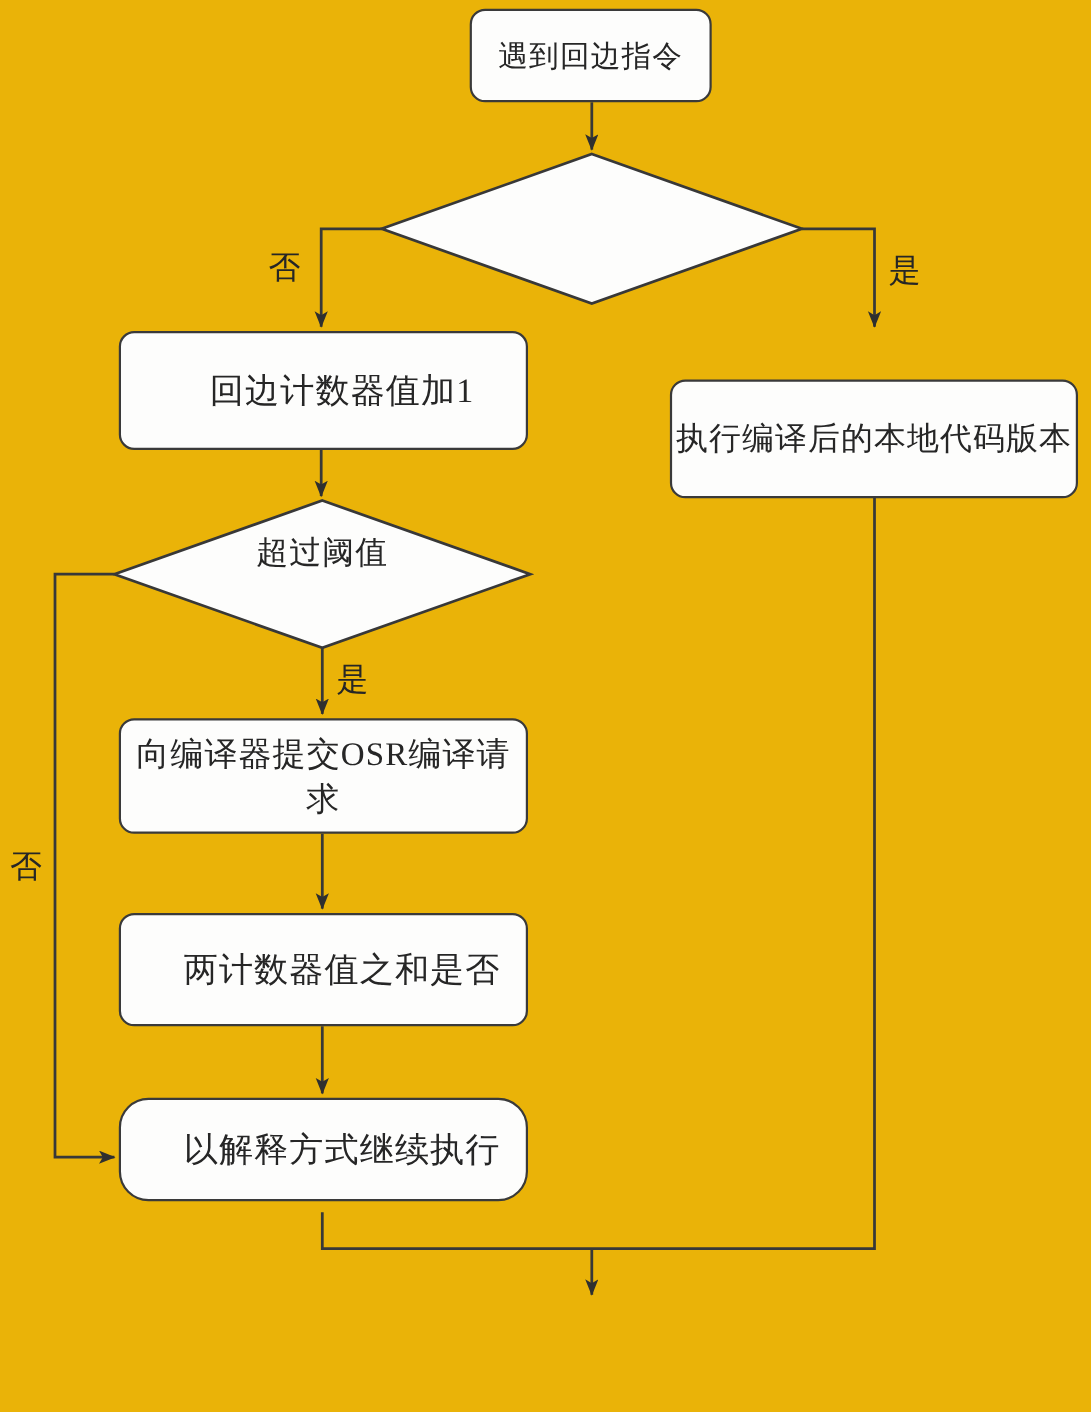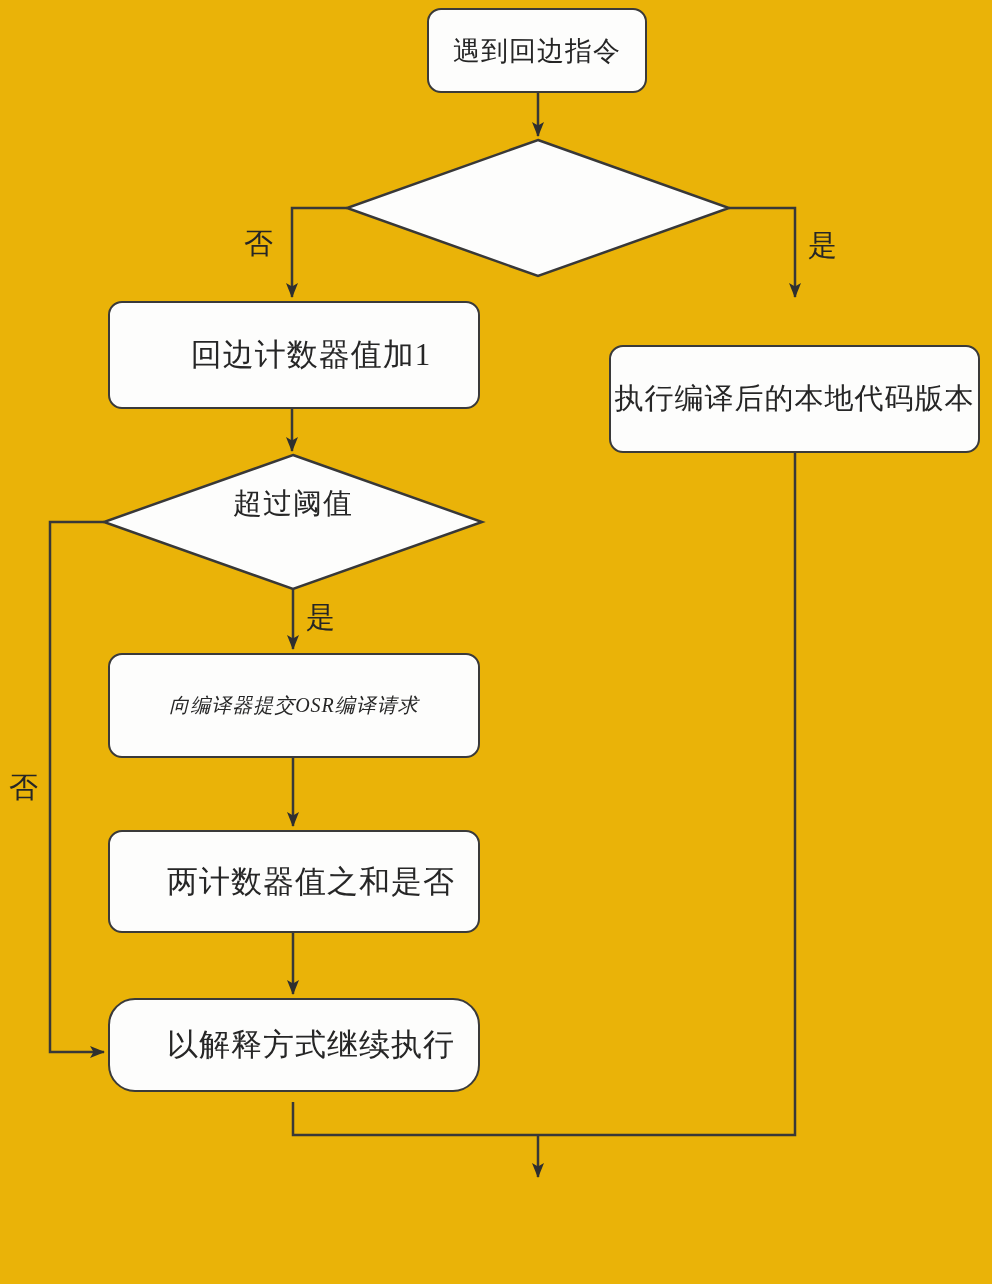--- a/index.html
+++ b/index.html
@@ -38,21 +38,21 @@
   }
   .edge-label{
     position:absolute;
     font-size:29px;
     color:#262626;
     letter-spacing:0;
   }
   .fs27{font-size:27px;}
   .fs28{font-size:28px;}
   .fs29{font-size:29px;}
-  .fs30{font-size:20px;font-style:italic;}
+  .fs30{font-size:30px;}
   .fs31{font-size:31px;padding-left:34px;}
 </style>
 </head>
 <body>
 
 <div class="canvas">
 
   <svg class="connector-layer" width="992" height="1284" viewBox="0 0 992 1284" xmlns="http://www.w3.org/2000/svg">
     <defs>
       <marker id="arrow" markerUnits="userSpaceOnUse" markerWidth="16" markerHeight="14" refX="14" refY="6" orient="auto">

